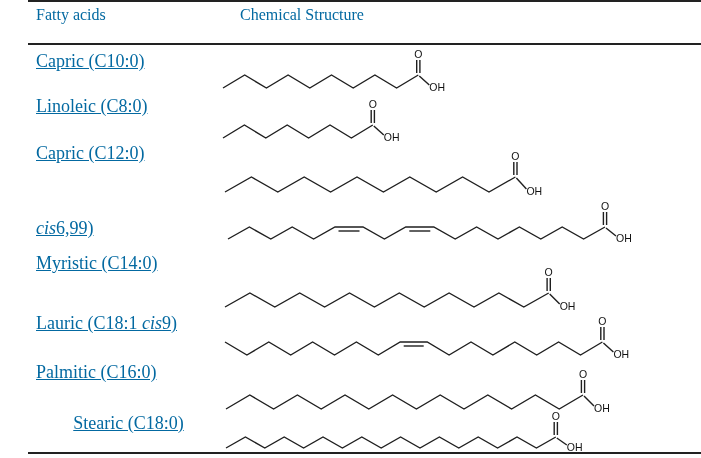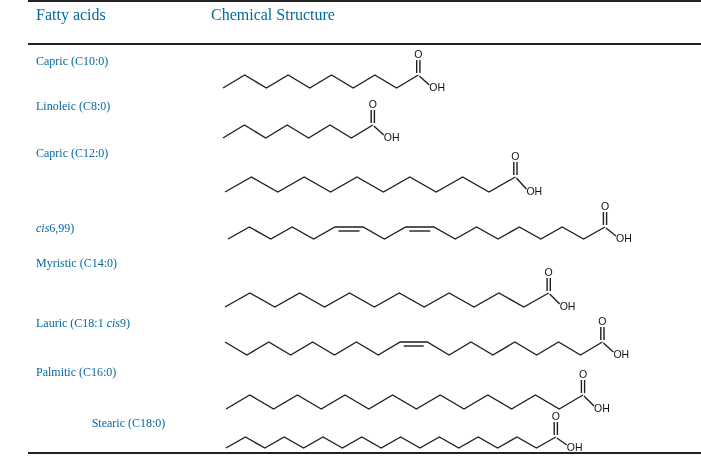--- a/index.html
+++ b/index.html
@@ -6,24 +6,25 @@
   .page {
     position:relative; width:701px; height:458px; background:#ffffff;
     font-family:"Liberation Serif", serif; color:#0369a1; overflow:hidden;margin-left:28px;
   }
   .rule { position:absolute; left:0; width:701px; height:2px; background:#222; }
   #rule-top { top:0; }
   #rule-mid { top:43px; }
   #rule-bottom { top:452px; }
   .header { position:absolute; top:6px; left:0; width:701px; font-size:16px; }
   .header .col1 { position:absolute; left:8px; }
-  .header .col2 { position:absolute; left:183px; }
+  .header .col2 { position:absolute; left:212px; }
   .row-label {
-    position:absolute; left:8px; font-size:12px; line-height:20px; width:185px;
+    position:absolute; left:8px; font-size:18px; line-height:20px; width:185px;
     white-space:pre-wrap;
+    text-decoration:underline;
   }
   .row-label i { font-style:italic; }
   #structures { position:absolute; top:0; left:0; }
   #structures path, #structures line { stroke:#1f1f1f; stroke-width:1.4; fill:none; }
   #structures text {
     font-family:"Liberation Sans", sans-serif; font-size:10.5px; fill:#111;
     stroke:none;
   }
 </style>
 </head>

